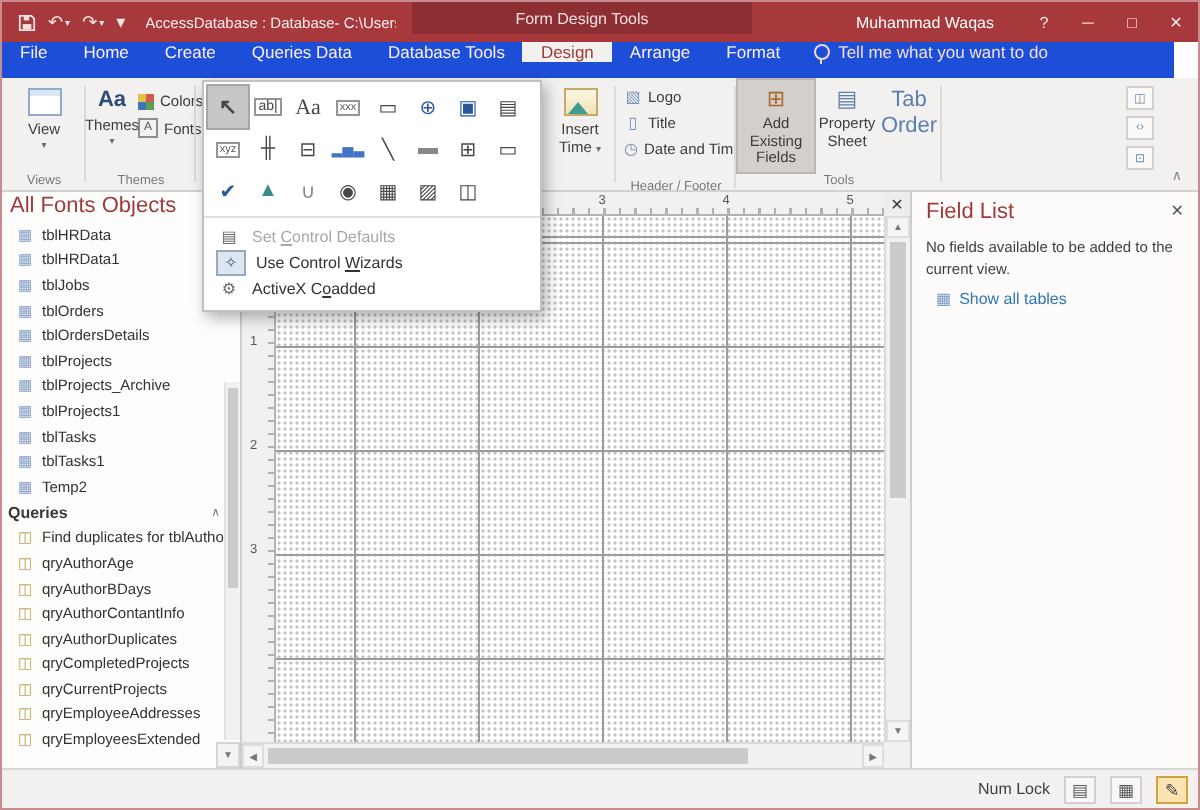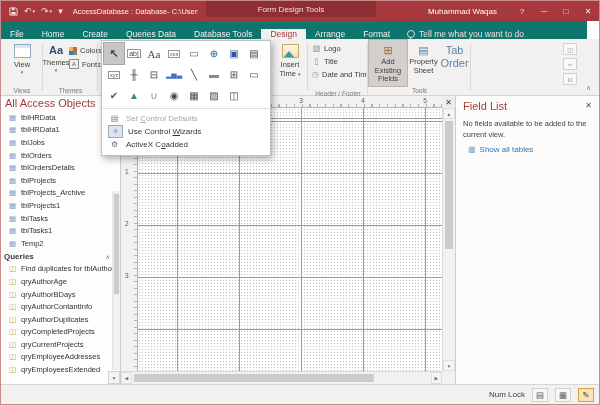--- a/index.html
+++ b/index.html
@@ -11,21 +11,21 @@
   .qat{display:flex;align-items:center;gap:6px;margin-left:8px;}
   .qat .qbtn{display:flex;align-items:center;color:#f3e2e2;font-size:9px;cursor:default;}
   .qat .caret{font-size:5px;margin-left:1px;}
   .tb-title{margin-left:10px;max-width:125px;overflow:hidden;white-space:nowrap;font-size:7.5px;color:#fbeeee;}
   .doctools{position:absolute;left:205px;top:0;width:170px;height:16px;background:#8c2e32;
             display:flex;align-items:center;justify-content:center;font-size:8px;color:#f3dfdf;}
   .tb-right{margin-left:auto;display:flex;align-items:center;height:100%;}
   .tb-user{font-size:8px;padding:0 14px;color:#fff;}
   .winbtn{width:22px;height:100%;display:flex;align-items:center;justify-content:center;font-size:8px;color:#f5e7e7;}
   
-  .tabrow{position:absolute;top:20px;left:0;right:12px;height:18px;background:#0f766e;display:flex;align-items:flex-end;}
+  .tabrow{position:absolute;top:20px;left:0;right:12px;height:18px;background:#1d4ed8;display:flex;align-items:flex-start;}
   .tabs-wrap{display:flex;}
   .tab{padding:0 9px;display:flex;align-items:center;font-size:8.5px;color:#fbeeee;white-space:nowrap;}
   .tab.active{background:#f3f1ef;color:#9e3a3c;}
   .tellme{display:flex;align-items:center;gap:4px;margin-left:8px;font-size:8.5px;color:#f3dede;white-space:nowrap;}
   .bulb{width:6px;height:6px;border:1px solid #eed7d7;border-radius:50%;position:relative;}
   .bulb::after{content:"";position:absolute;left:2px;top:6px;width:1px;height:3px;background:#eed7d7;}
   
   .ribbon{position:absolute;top:38px;left:0;right:0;height:56px;background:#f3f1ef;border-bottom:1px solid #d4d1cf;}
   .rgroup{position:absolute;top:0;height:100%;}
   .rgroup::after{content:"";position:absolute;right:0;top:4px;bottom:4px;width:1px;background:#dcdad7;}
@@ -300,21 +300,21 @@
             <span>‹›</span>
           </div></div>
         <div class="cw"><div class="mini-btn">
             <span>⊡</span>
           </div></div>
       </div>
     <div class="ribbon-collapse">∧</div>
   </div>
 
   <div class="nav">
-    <div class="nav-title">All Access Objects</div>
+    <div class="nav-title">All Fonts Objects</div>
     <div class="nav-list">
 
     <div class="nav-item">
         <span class="nicon tbl">▦</span>
         <span>tblHRData</span>
       </div>
         <div class="nav-item">
         <span class="nicon tbl">▦</span>
         <span>tblHRData1</span>
       </div>

